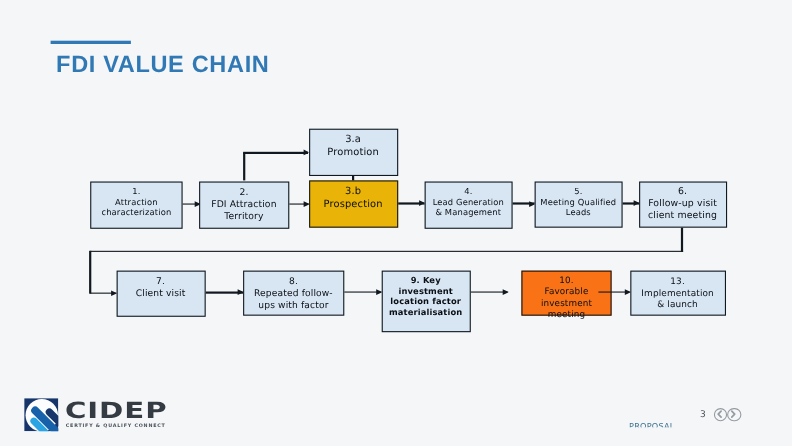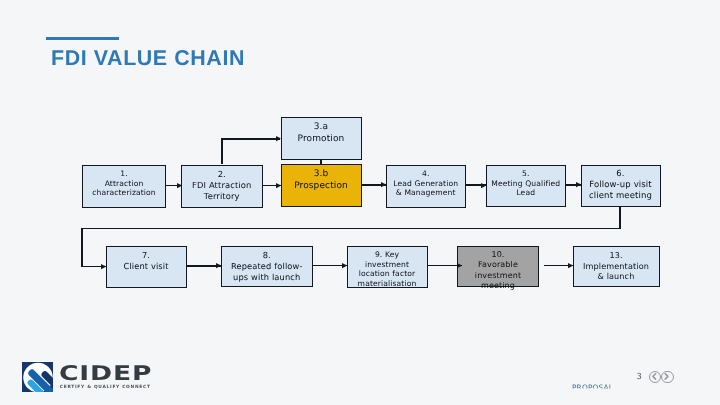--- a/index.html
+++ b/index.html
@@ -111,43 +111,43 @@
         <span>Prospection</span>
       </div>
       <div class="node" style="left: 385.5px; top: 164.5px; width: 80.5px; height: 43px; background: rgb(216, 230, 244); border-color: rgb(18, 24, 31);">
         <span>4.</span>
         <span>Lead Generation</span>
         <span>&amp; Management</span>
       </div>
       <div class="node" style="left: 485.5px; top: 164.5px; width: 80.5px; height: 42.5px; background: rgb(216, 230, 244); border-color: rgb(18, 24, 31);">
         <span>5.</span>
         <span>Meeting Qualified</span>
-        <span>Lead</span>
+        <span>Leads</span>
       </div>
       <div class="node" style="left: 580.5px; top: 164.5px; width: 80px; height: 42.5px; background: rgb(216, 230, 244); border-color: rgb(18, 24, 31); font-size: 8.5px;">
         <span>6.</span>
         <span>Follow-up visit</span>
         <span>client meeting</span>
       </div>
       <div class="node" style="left: 105.5px; top: 245.5px; width: 81px; height: 42px; background: rgb(216, 230, 244); border-color: rgb(18, 24, 31); font-size: 8.3px;">
         <span>7.</span>
         <span>Client visit</span>
       </div>
       <div class="node" style="left: 220.5px; top: 245.5px; width: 92.5px; height: 41.5px; background: rgb(216, 230, 244); border-color: rgb(18, 24, 31); font-size: 8.3px;">
         <span>8.</span>
         <span>Repeated follow-</span>
-        <span>ups with launch</span>
-      </div>
-      <div class="node" style="left: 346.5px; top: 245.5px; width: 81px; height: 42px; background: rgb(216, 230, 244); border-color: rgb(18, 24, 31);">
+        <span>ups with factor</span>
+      </div>
+      <div class="node" style="left: 346.5px; top: 245.5px; width: 81px; height: 56px; background: rgb(216, 230, 244); border-color: rgb(18, 24, 31); font-weight: bold;">
         <span>9. Key</span>
         <span>investment</span>
         <span>location factor</span>
         <span>materialisation</span>
       </div>
-      <div class="node" style="left: 457px; top: 245.5px; width: 82px; height: 41.5px; background: #a3a3a3; border-color: rgb(18, 24, 31); font-size: 8px;">
+      <div class="node" style="left: 474px; top: 245.5px; width: 82px; height: 41.5px; background: #f97316; border-color: rgb(18, 24, 31); font-size: 8px;">
         <span>10.</span>
         <span>Favorable</span>
         <span>investment</span>
         <span>meeting</span>
       </div>
       <div class="node" style="left: 572.5px; top: 245.5px; width: 87px; height: 41.5px; background: rgb(216, 230, 244); border-color: rgb(18, 24, 31); font-size: 8.1px;">
         <span>13.</span>
         <span>Implementation</span>
         <span>&amp; launch</span>
       </div>

